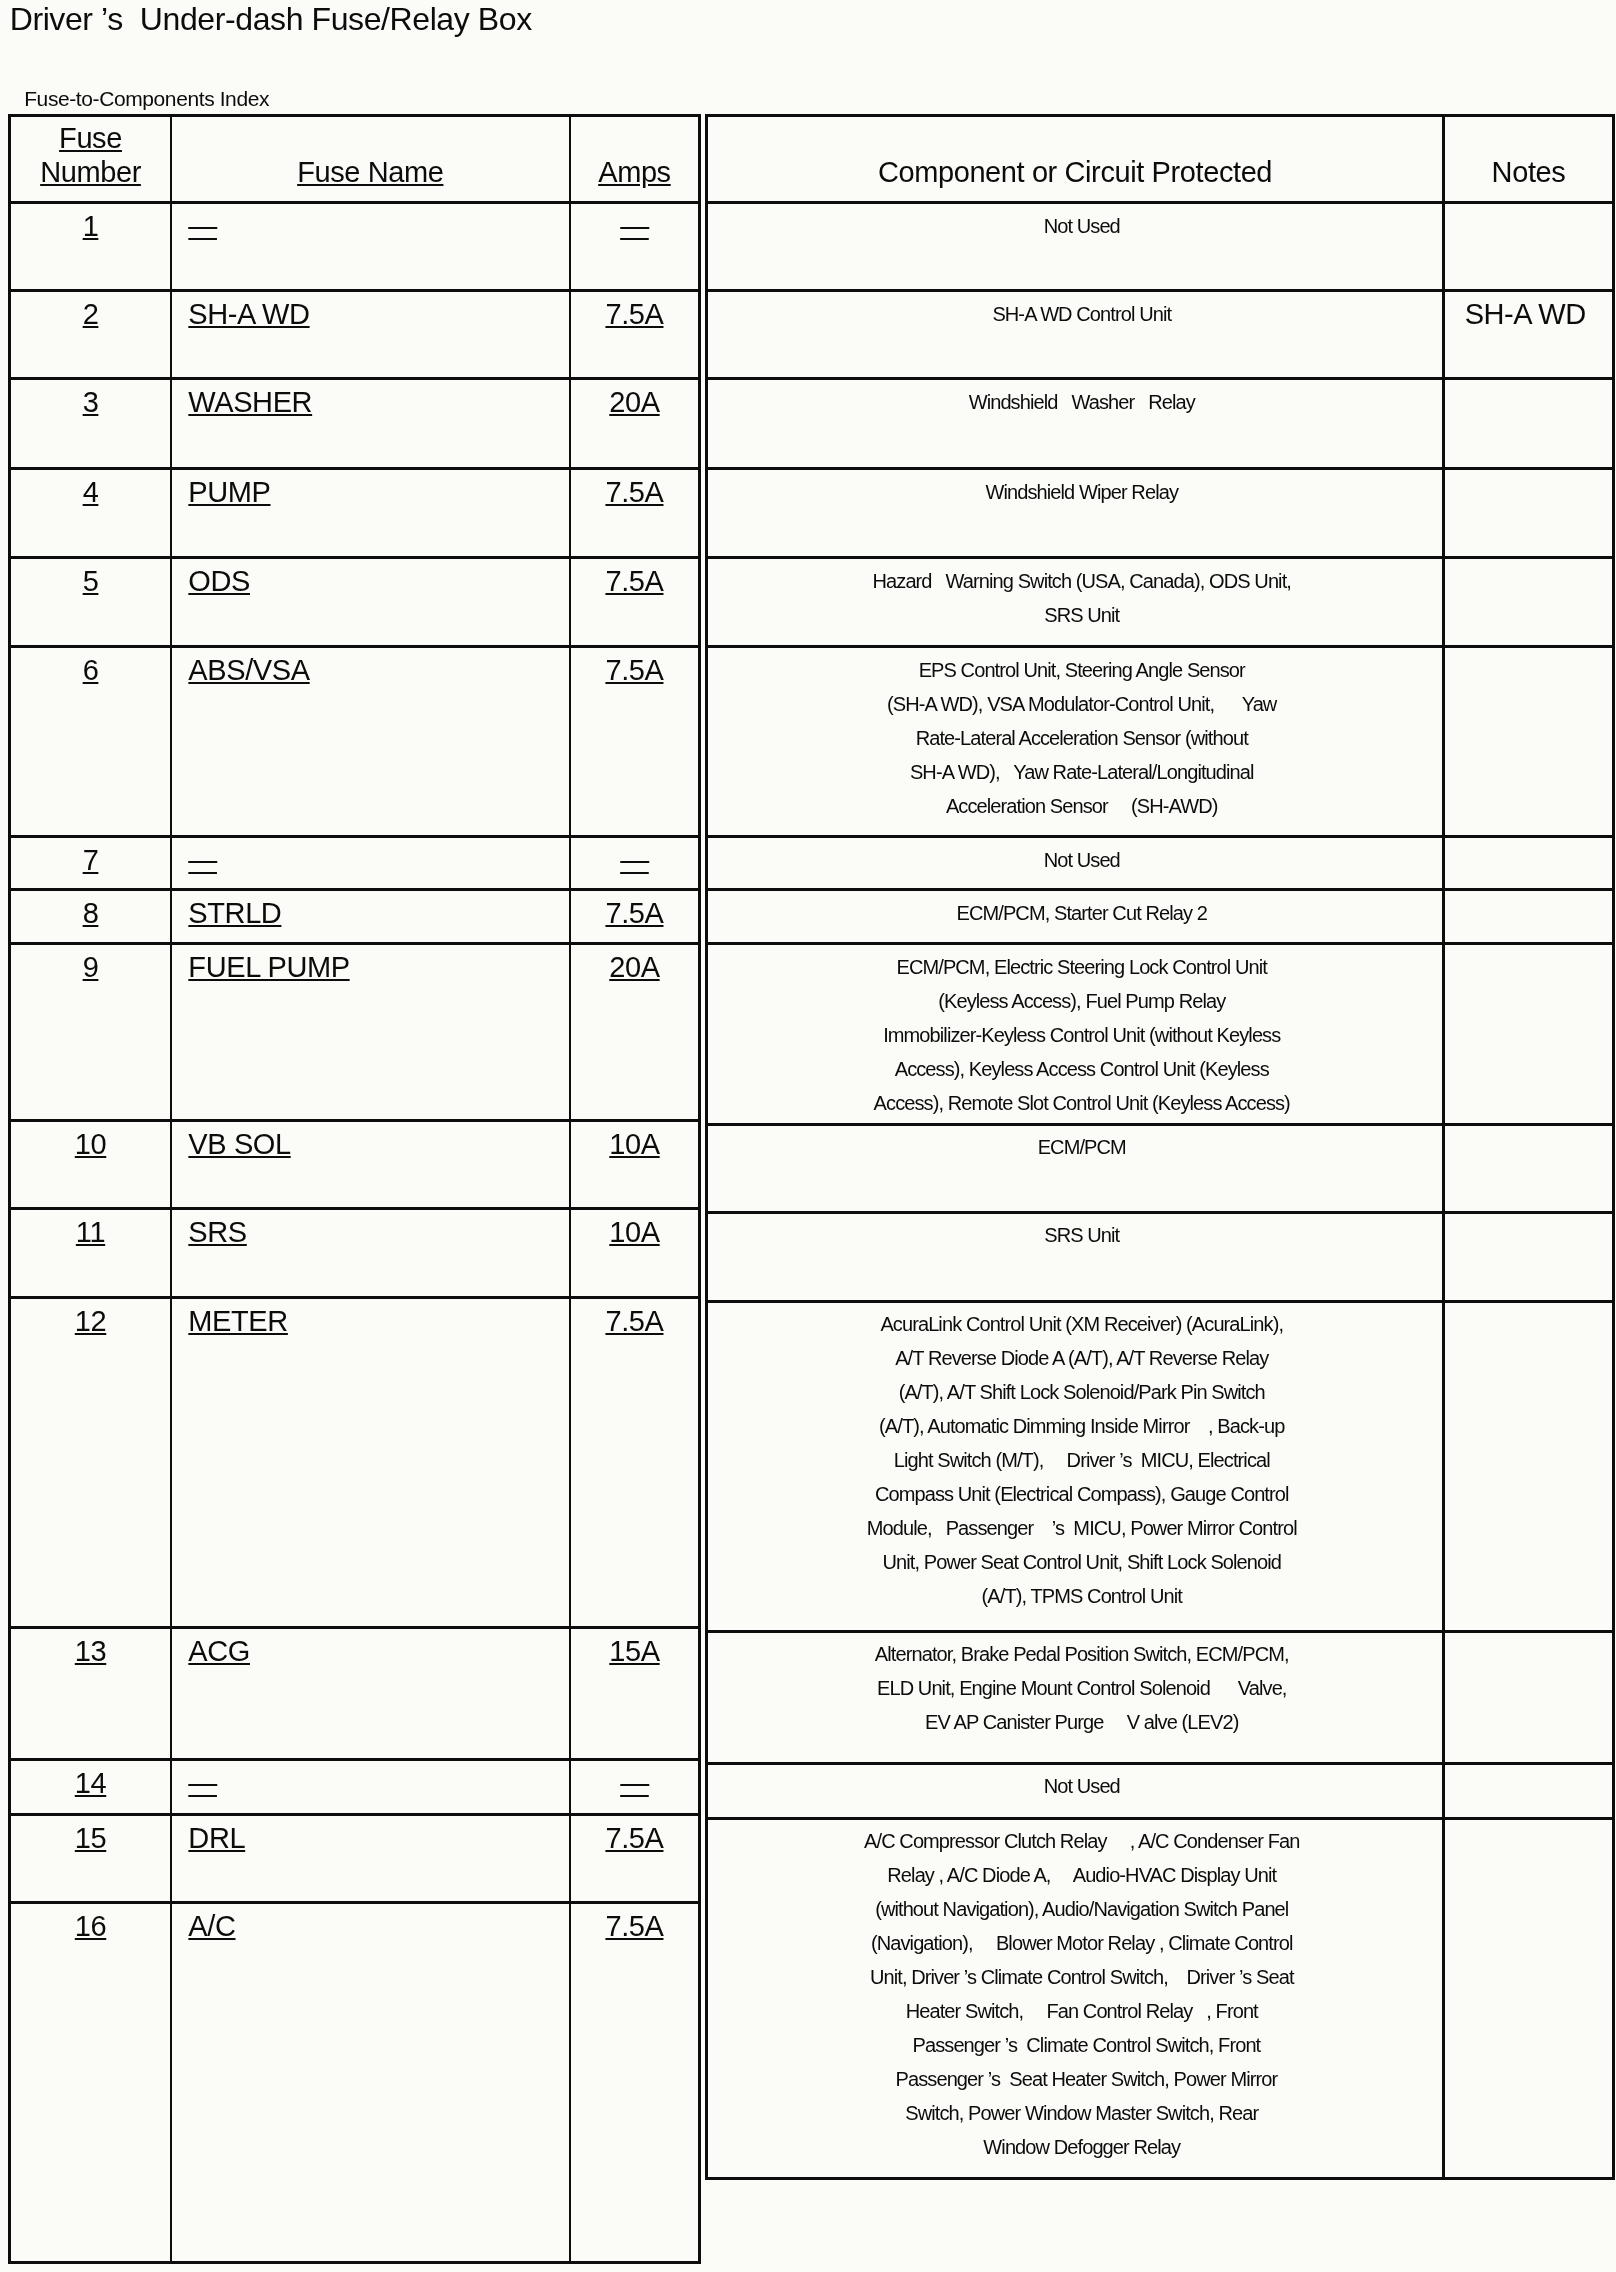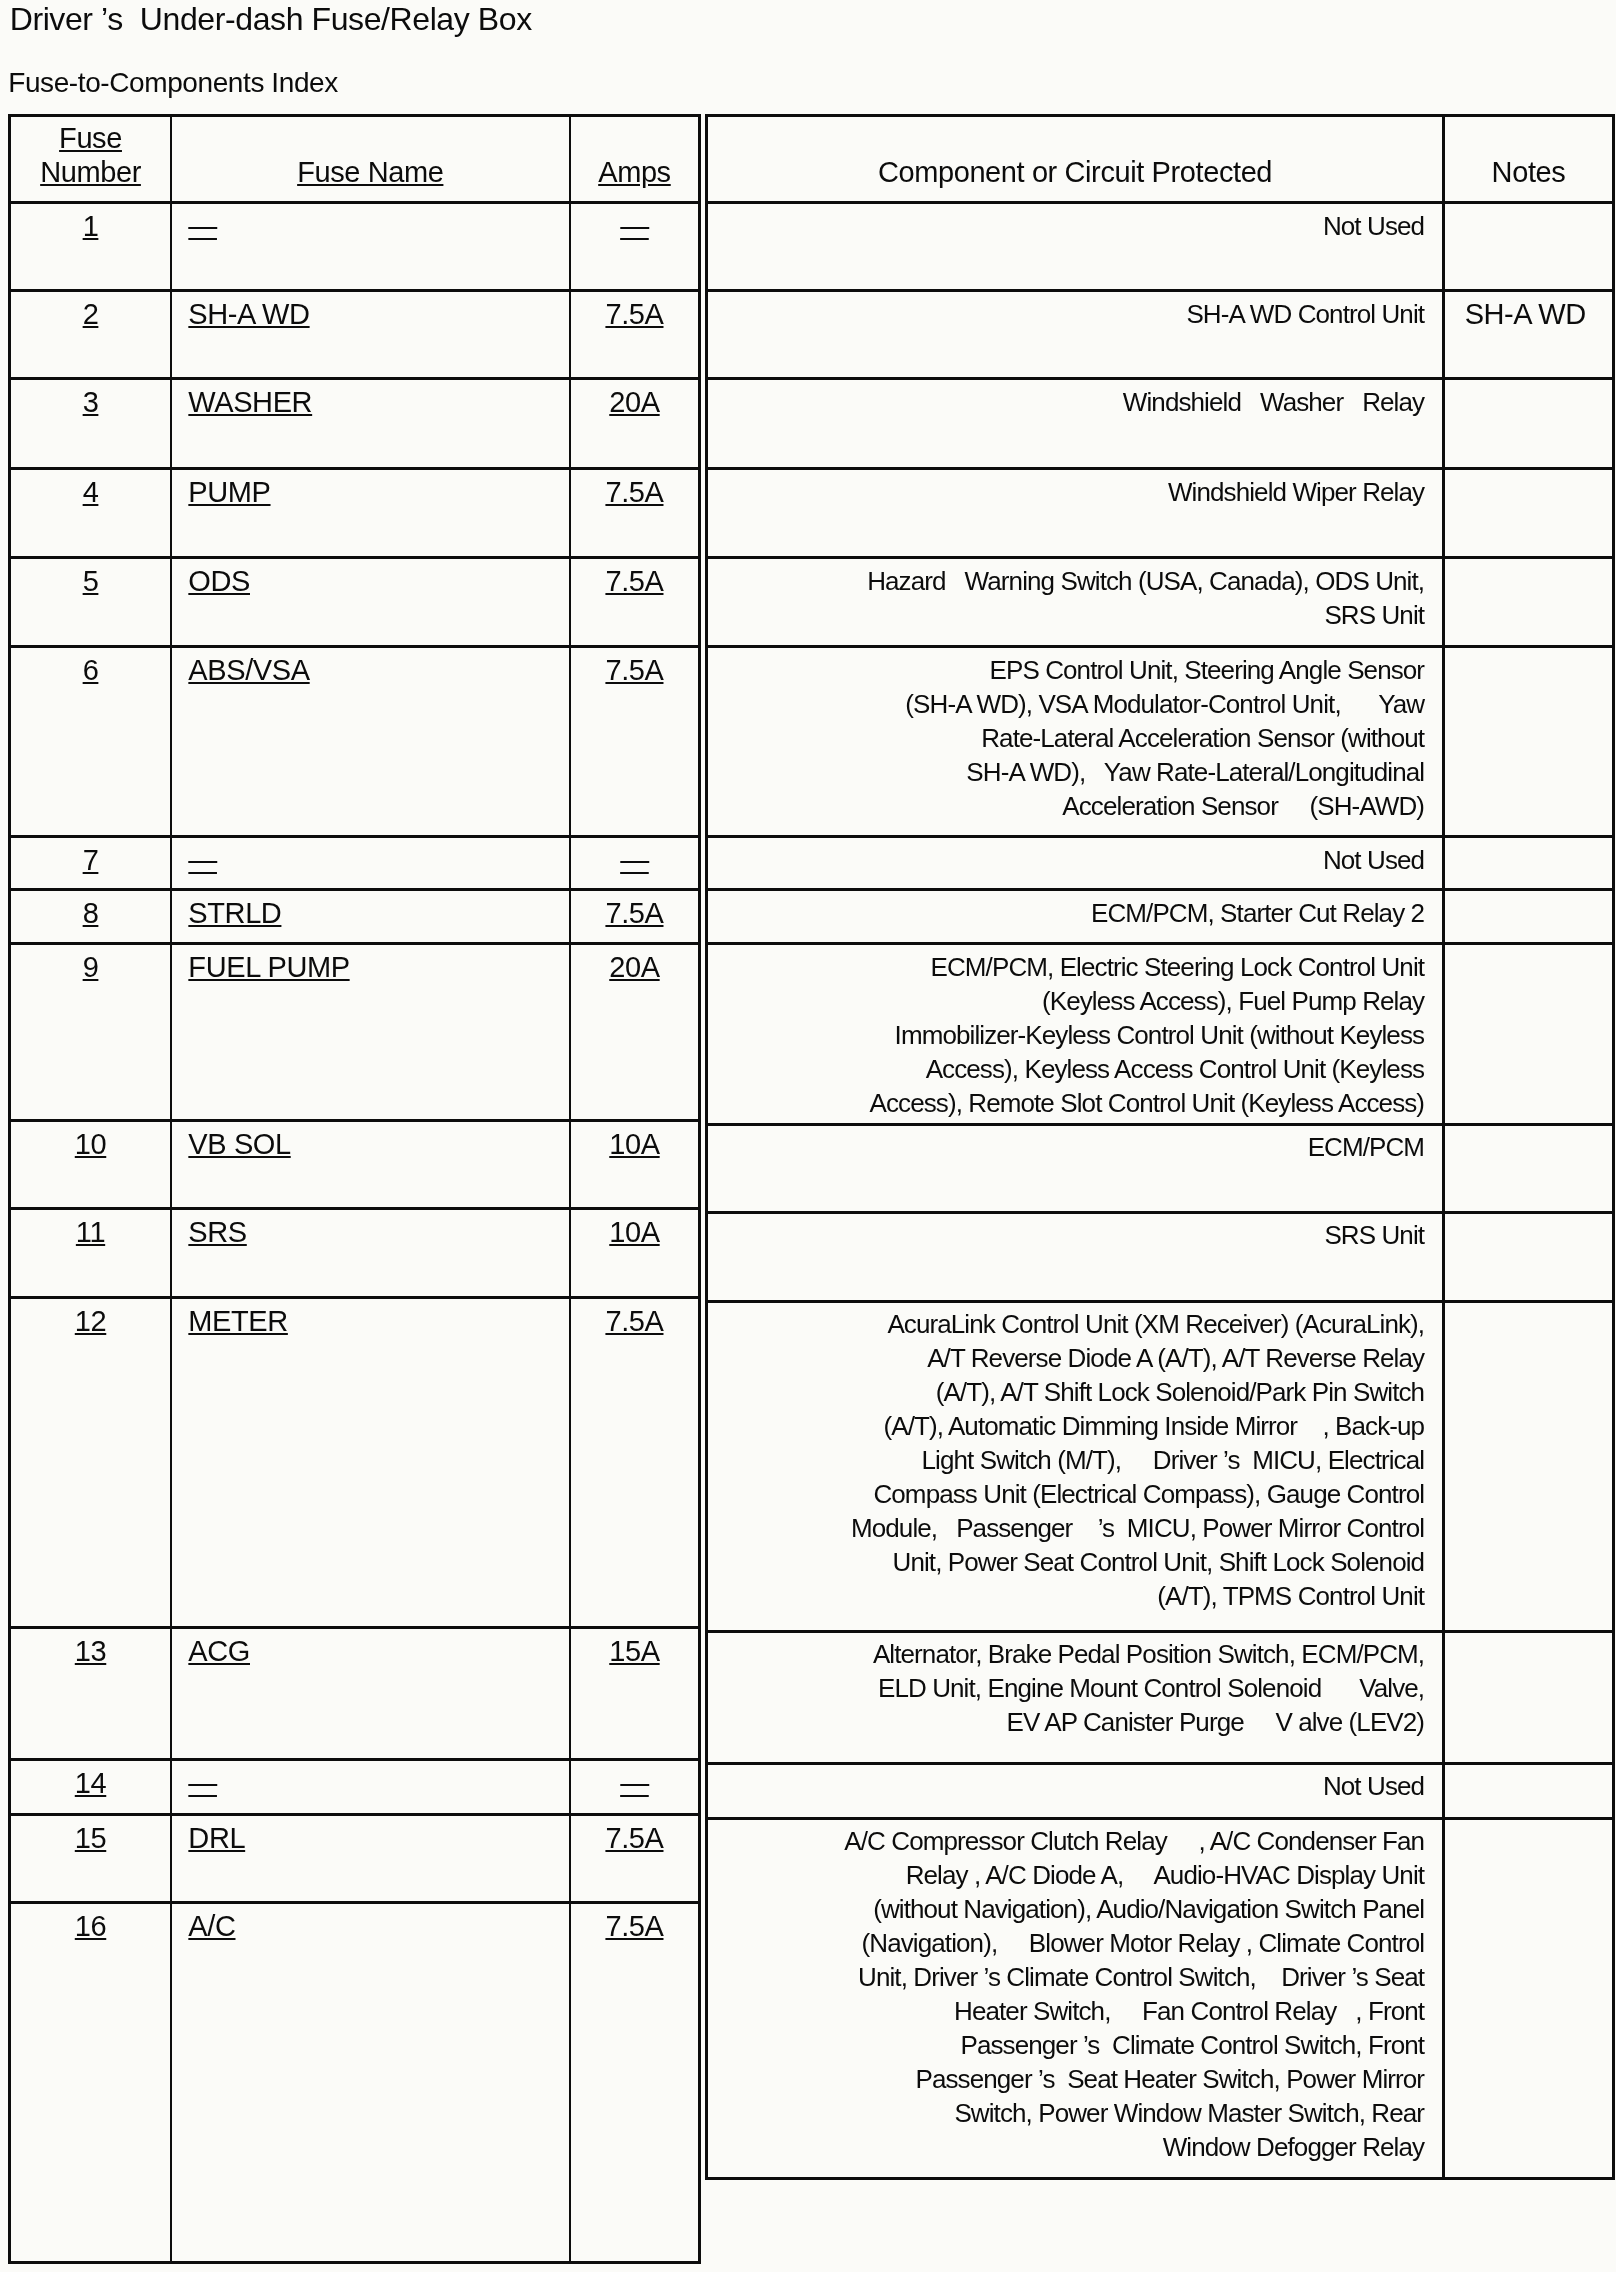--- a/index.html
+++ b/index.html
@@ -12,22 +12,22 @@
   }
   .page { position: relative; width: 1616px; height: 2273px; overflow: hidden; border-radius: 12px; }
 
   .title {
     position: absolute; left: 9.7px; top: 0px;
     font-size: 32px; font-weight: 400; letter-spacing: -0.4px;
     line-height: 39px; white-space: pre; margin: 0;
   }
   .subtitle {
     position: absolute; left: 8.2px; top: 63px;
-    font-size: 28px; font-weight: 400; letter-spacing: -0.4px;
-    line-height: 39px; white-space: pre; margin: 0;
+    font-size: 21px; font-weight: 400; letter-spacing: -0.4px;
+    line-height: 39px; white-space: pre; margin: 16px;
   }
 
   .tables {
     position: absolute; left: 8.2px; top: 114px;
     display: flex; align-items: flex-start; gap: 3.7px;
   }
 
   table {
     border-collapse: collapse; table-layout: fixed;
     border: 3.7px solid #0d0d0d;
@@ -54,22 +54,22 @@
 
   td {
     vertical-align: top;
     font-size: 29px; line-height: 34px; letter-spacing: -0.4px;
     white-space: pre-wrap; padding: 4.5px 4.5px 3px 4.5px;
   }
   td.c-number { text-align: center; padding-left: 0; padding-right: 0; }
   td.c-name   { text-align: left; padding-left: 16.5px; }
   td.c-amps   { text-align: center; }
   td.c-comp   {
-    text-align: right; padding-left: 16.5px; padding-right: 18px;
-    font-size: 26px; letter-spacing: -0.9px;
+    text-align: center; padding-left: 16.5px; padding-right: 3px;
+    font-size: 20px; letter-spacing: -0.9px;
   }
   td.c-notes  { text-align: left; padding-left: 19.5px; }
 </style>
 </head>
 <body>
 
 <div class="page">
 
   <h1 class="title">Driver ’s  Under-dash Fuse/Relay Box</h1>
   <h2 class="subtitle">Fuse-to-Components Index</h2>

